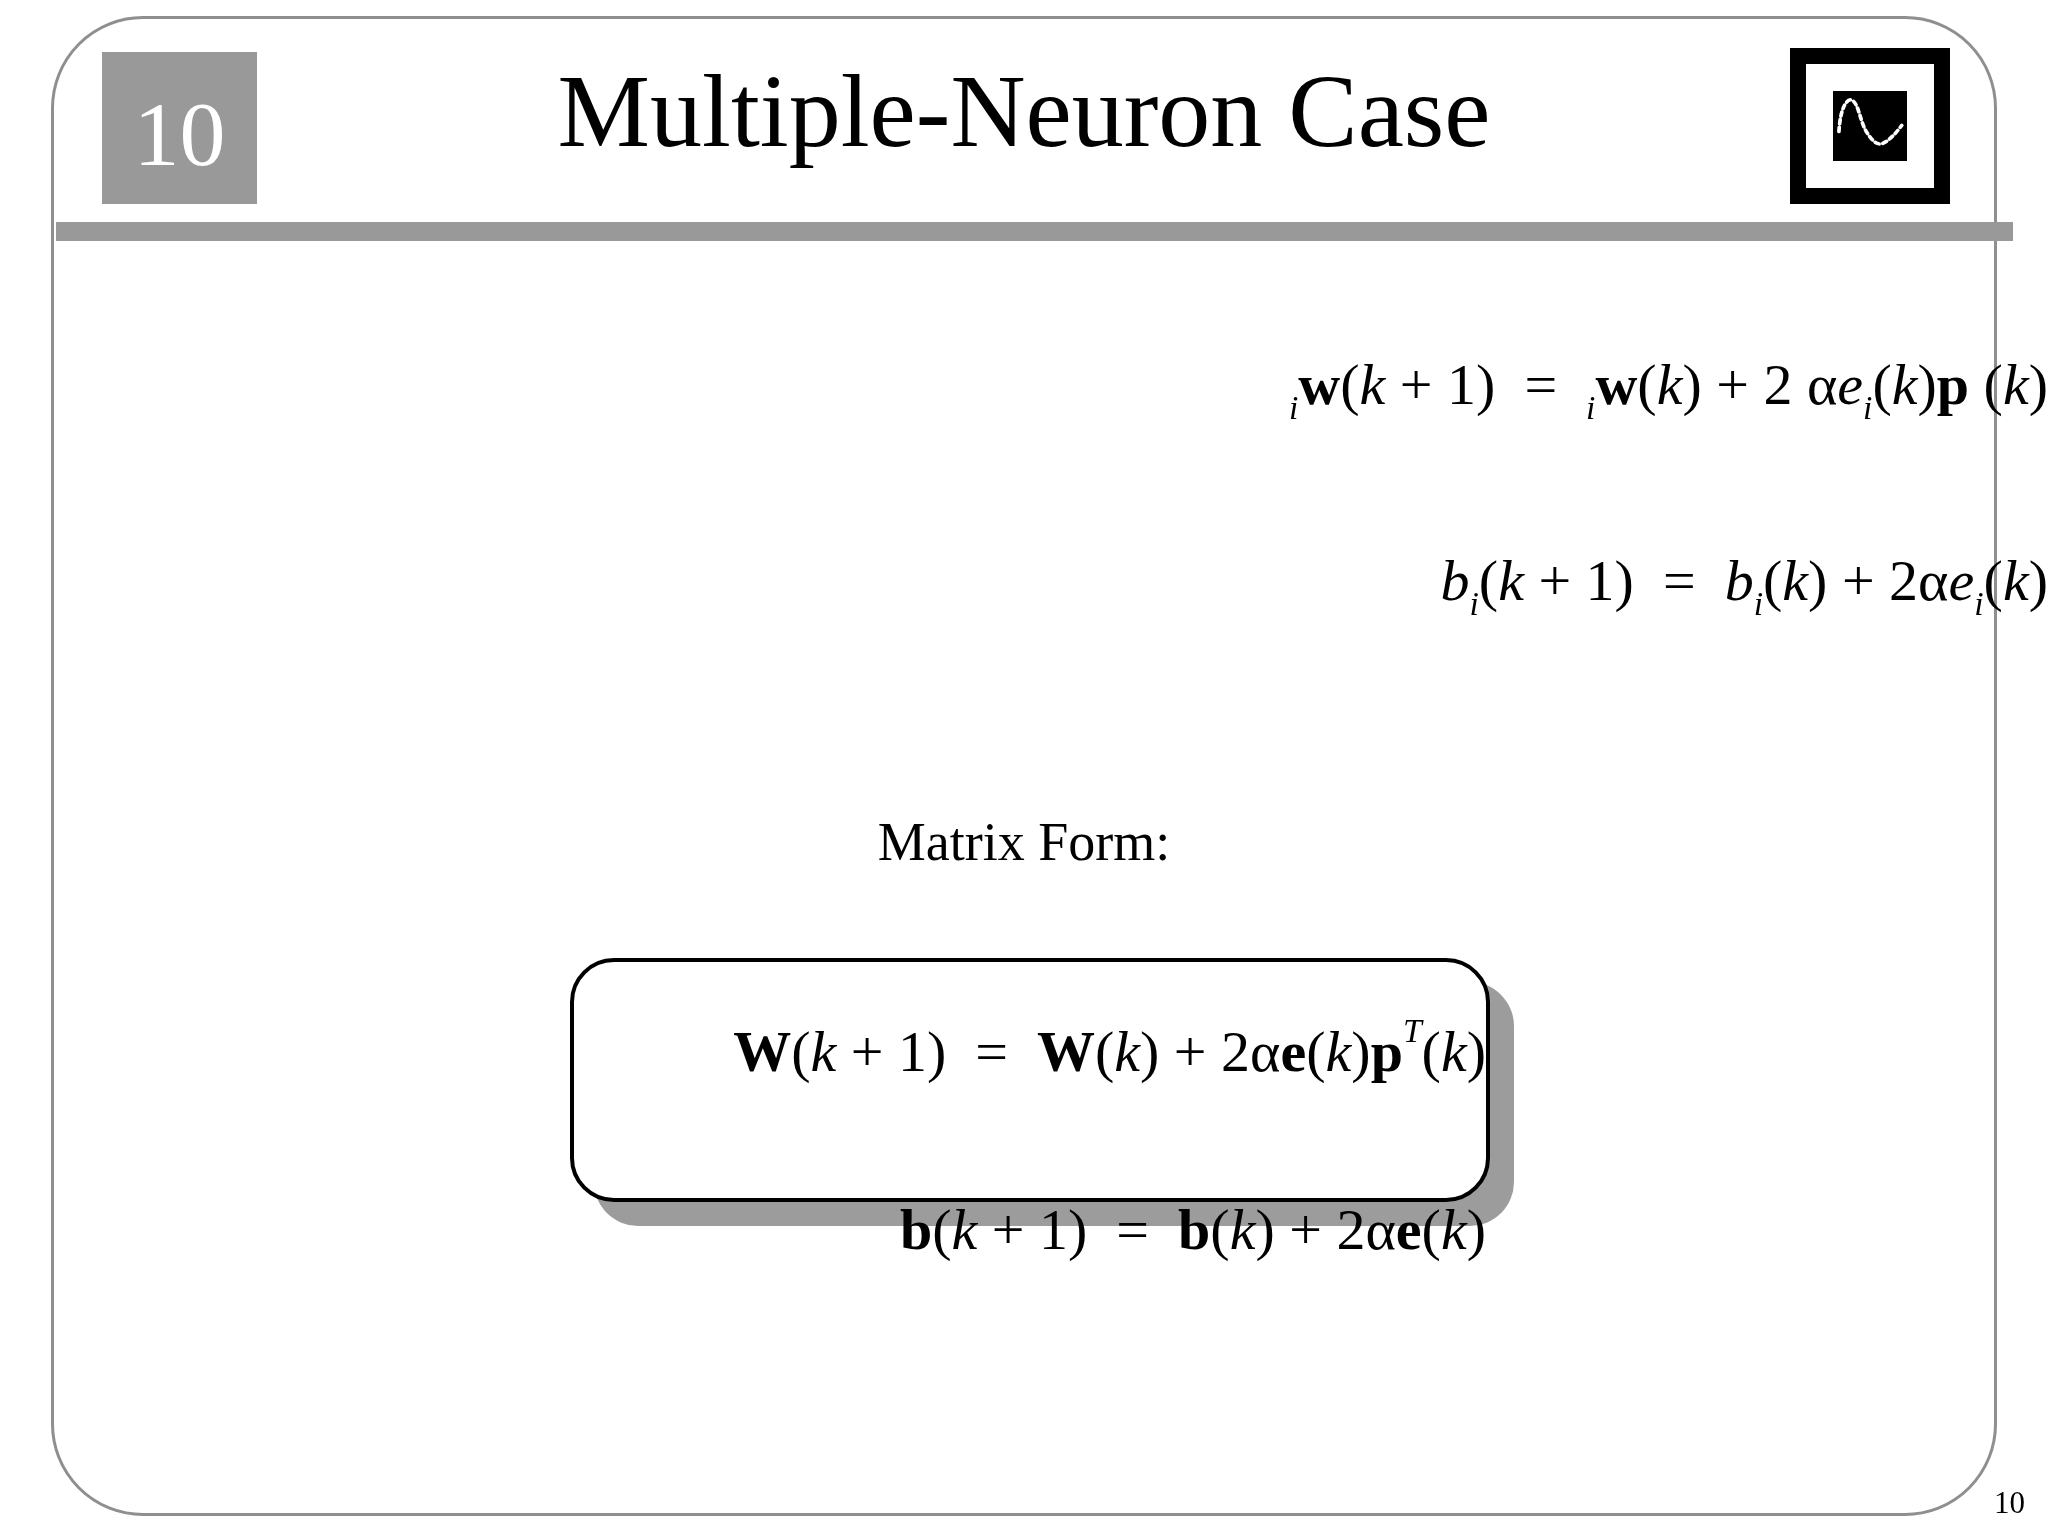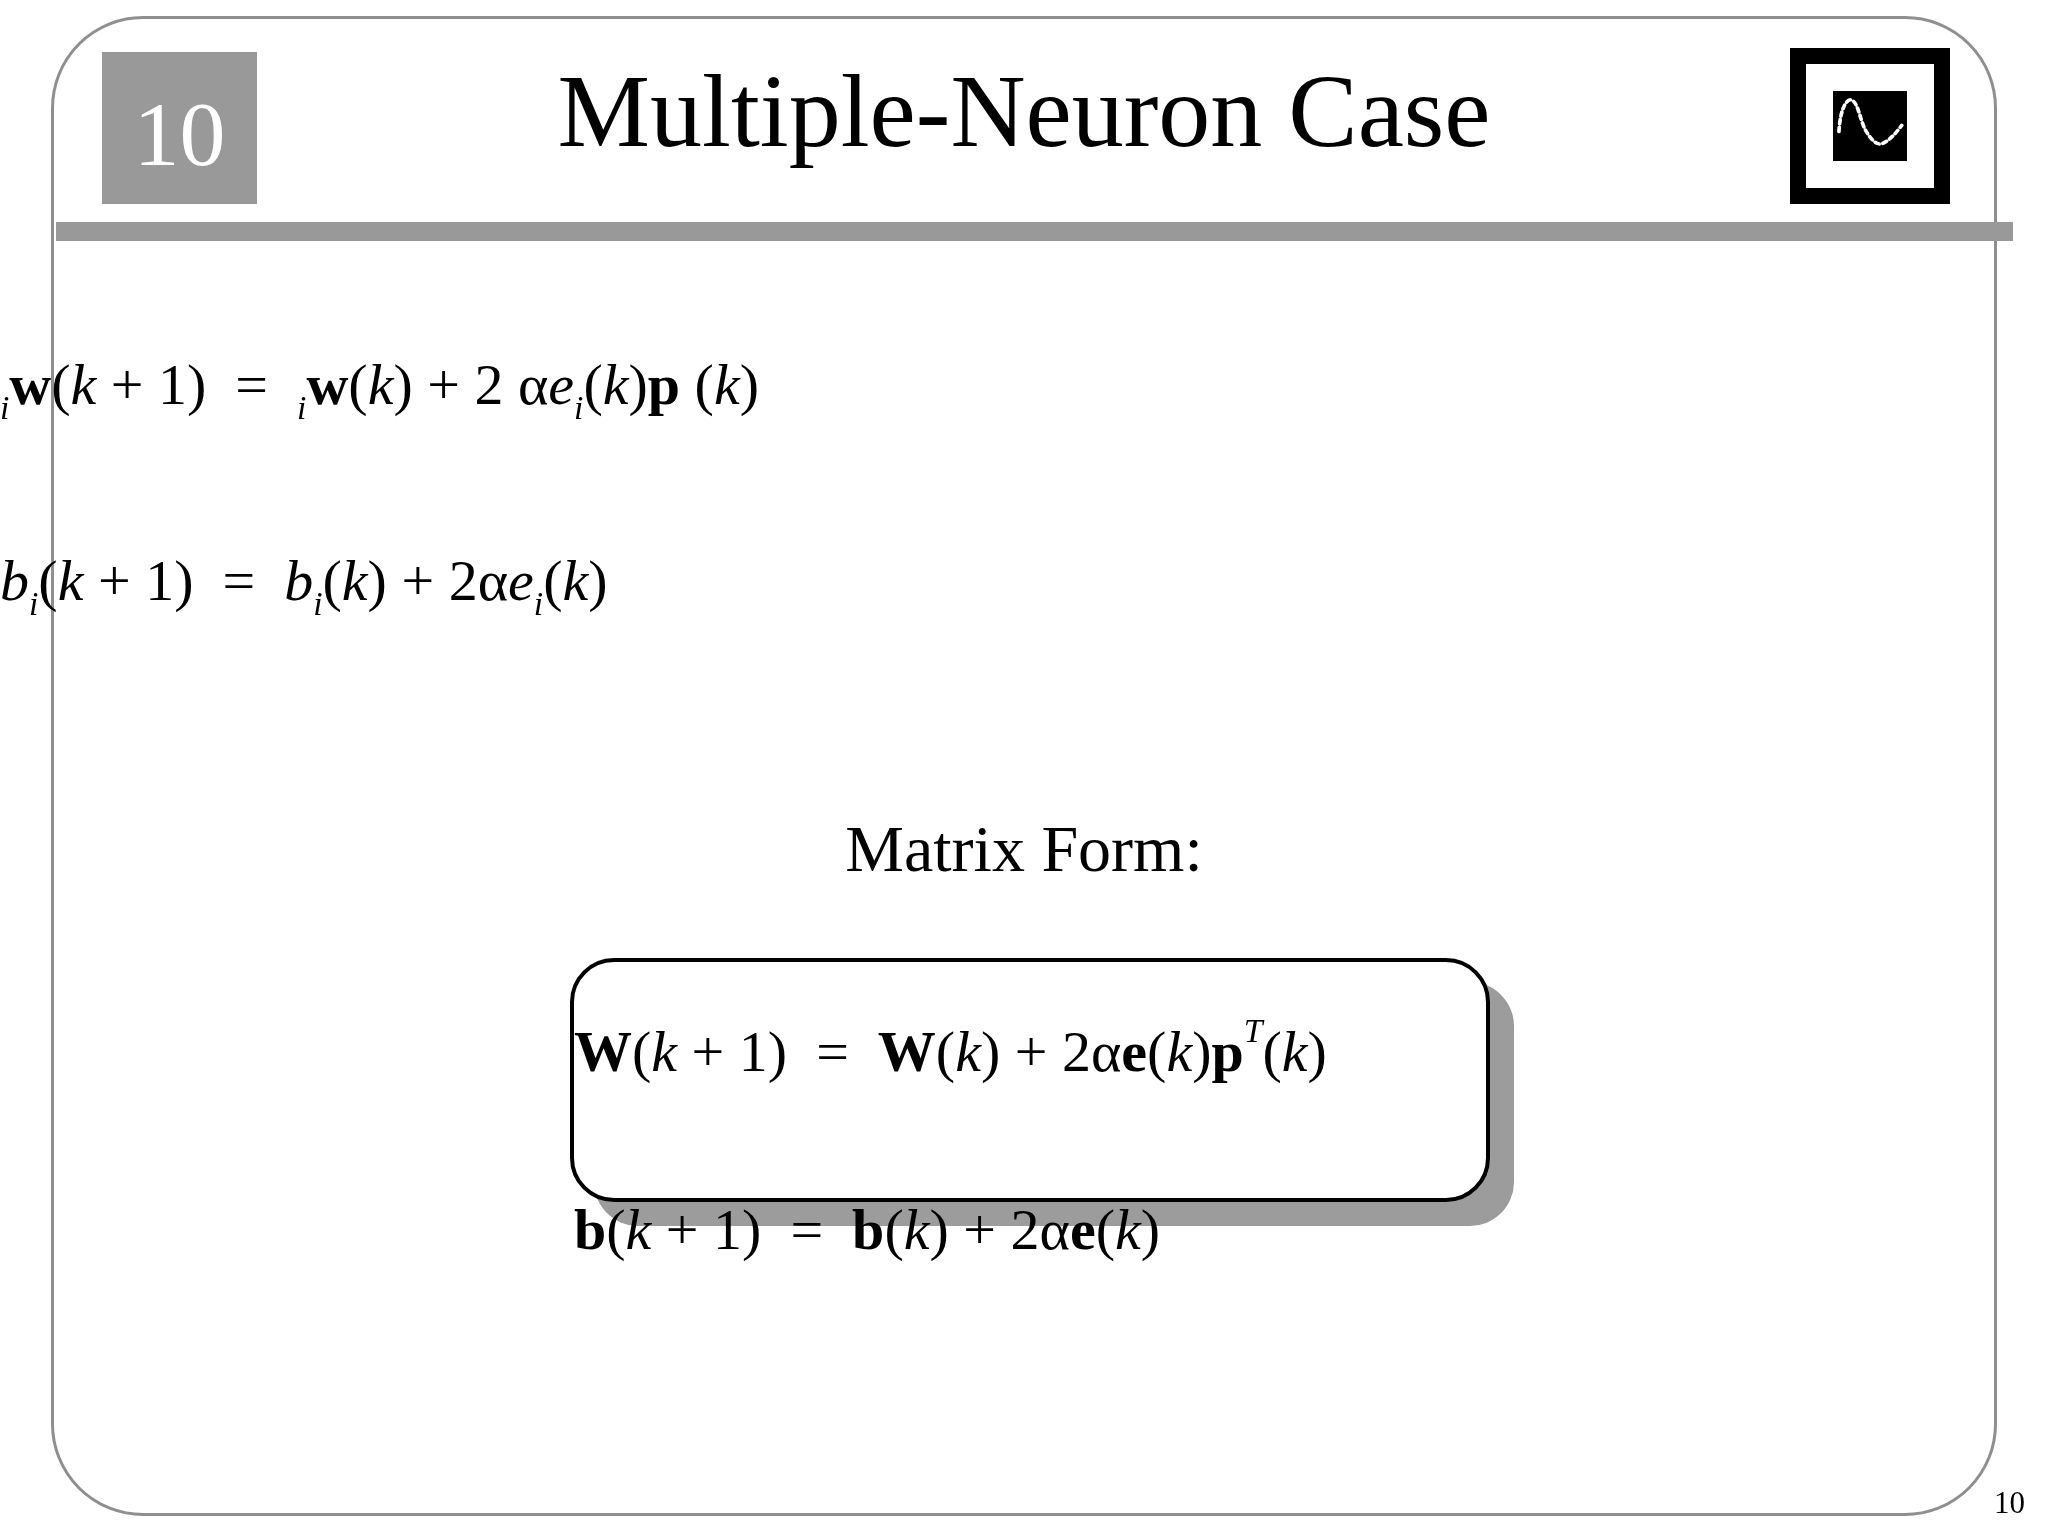--- a/index.html
+++ b/index.html
@@ -25,28 +25,28 @@
   }
   .logo-outer { position:absolute; left:1790px; top:48px; width:160px; height:156px; background:#000; }
   .logo-white { position:absolute; left:16px; top:16px; right:16px; bottom:16px; background:#fff; }
   .logo-inner { position:absolute; left:27px; top:27px; right:27px; bottom:27px; background:#000; }
   .logo-inner svg { width:100%; height:100%; display:block; }
   .title-rule {
     position:absolute; left:56px; top:222px; width:1957px; height:19px;
     background:#999999;
   }
   .eq {
-    position:absolute; left:0; width:100%; text-align:left;
+    position:absolute; left:0; width:100%; text-align:right;
     font-size:58px; line-height:1.15; white-space:pre;
   }
   .eq-weight { top:352px; }
   .eq-bias   { top:548px; }
   .matrix-label {
     position:absolute; left:0; top:813px; width:100%;
-    text-align:center; font-size:66px; line-height:1.1;
+    text-align:center; font-size:54px; line-height:1.1;
   }
   .matrix-box {
     position:absolute; left:570px; top:958px; width:920px; height:244px;
     background:#ffffff; border:4px solid #000000; border-radius:44px;
     box-shadow:24px 24px 0 #9c9c9c; box-sizing:border-box;
   }
   .eq-matrix-w { top:50px; }
   .eq-matrix-b { top:235px;font-family:Liberation Serif, serif; }
   .page-num {
     position:absolute; left:1994px; top:1487px; font-size:31px; line-height:1;

